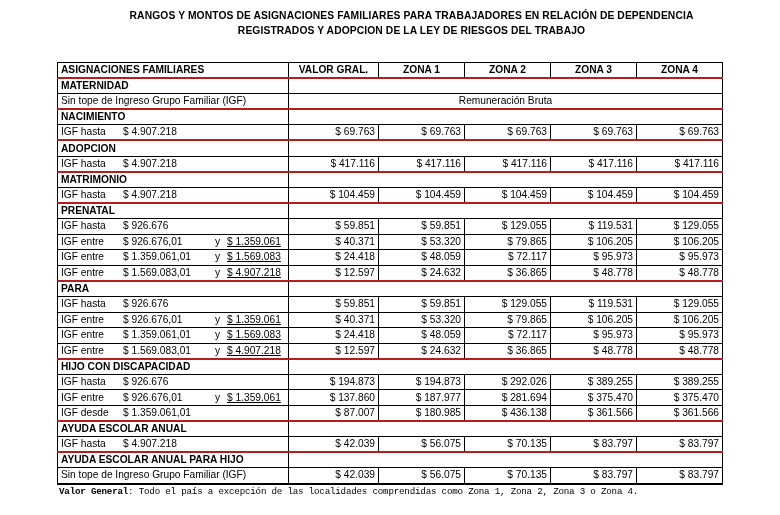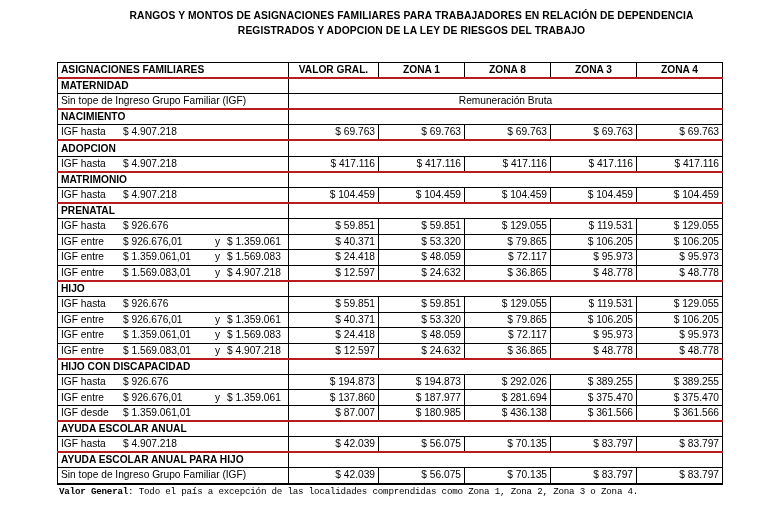--- a/index.html
+++ b/index.html
@@ -68,21 +68,21 @@
   tr.sec > td.spanblank { border-left: 1px solid #000; }
 
   
   tr.lastrow > td { border-bottom: 2px solid #000; }
 
   
   .rng { display: flex; align-items: flex-end; width: 100%; }
   .rng .k { width: 62px; flex: 0 0 62px; }
   .rng .a { width: 92px; flex: 0 0 92px; }
   .rng .y { width: 12px; flex: 0 0 12px; }
-  .rng .b { flex: 1 1 auto; }
+  .rng .b { flex: 1 1 auto; text-decoration: underline; }
   .simple { display: flex; align-items: center; }
   .simple .k { width: 62px; flex: 0 0 62px; }
 
   .footnote {
     position: absolute;
     left: 59px; top: 486px;
     width: 690px;
     font-size: 9.2px;
     line-height: 12px;
     font-family: Liberation Mono, monospace;
@@ -108,21 +108,21 @@
         <col class="c-z">
         <col class="c-z">
         <col class="c-z">
         <col class="c-z">
     </colgroup>
     <tbody id="tbody">
         <tr class="thead">
           <td class="lbl">ASIGNACIONES FAMILIARES</td>
           <td class="">VALOR GRAL.</td>
           <td class="">ZONA 1</td>
-          <td class="">ZONA 8</td>
+          <td class="">ZONA 2</td>
           <td class="">ZONA 3</td>
           <td class="">ZONA 4</td>
         </tr>
         <tr class="sec">
           <td class="lbl">MATERNIDAD</td>
           <td colspan="5" class="spanblank">&nbsp;</td>
         </tr>
         <tr>
           <td class="lbl">Sin tope de Ingreso Grupo Familiar (IGF)</td>
           <td colspan="5" class="ctr">Remuneración Bruta</td>
@@ -234,21 +234,21 @@
               <span class="b">$ 4.907.218</span>
             </span>
           </td>
           <td class="num">$ 12.597</td>
           <td class="num">$ 24.632</td>
           <td class="num">$ 36.865</td>
           <td class="num">$ 48.778</td>
           <td class="num">$ 48.778</td>
         </tr>
         <tr class="sec">
-          <td class="lbl">HIJO</td>
+          <td class="lbl">PARA</td>
           <td colspan="5" class="spanblank">&nbsp;</td>
         </tr>
         <tr>
           <td class="lbl">
             <span class="simple">
               <span class="k">IGF hasta</span>
               <span>$ 926.676</span>
             </span>
           </td>
           <td class="num">$ 59.851</td>

